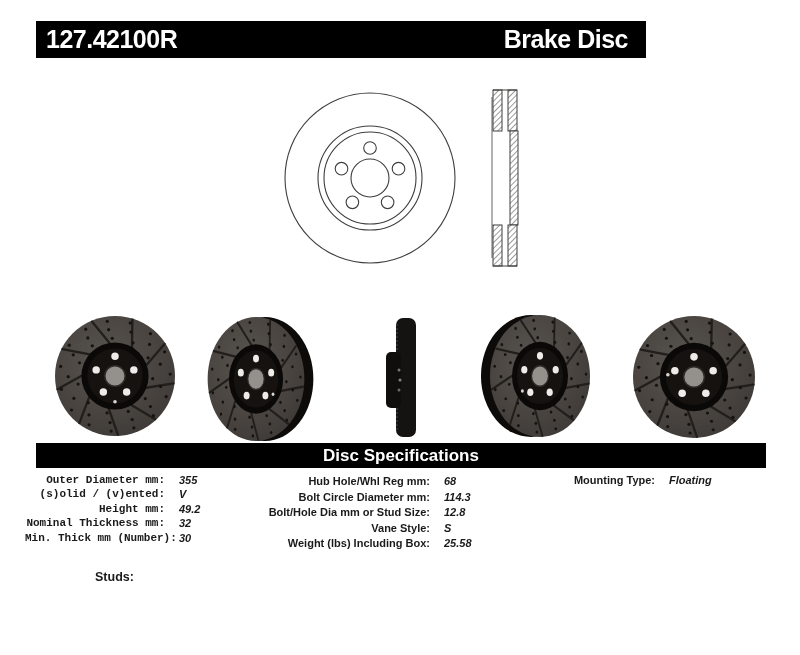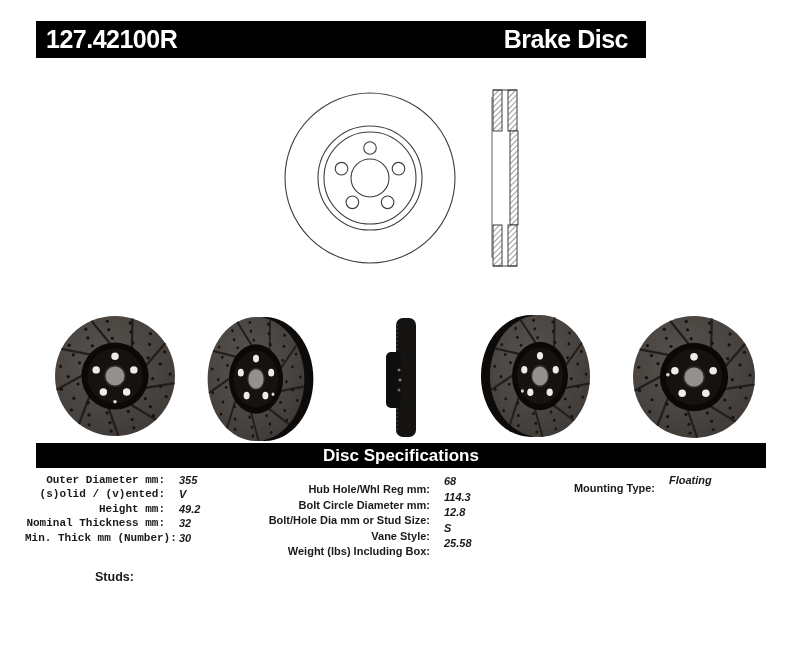--- a/index.html
+++ b/index.html
@@ -12,22 +12,22 @@
           color:#fff;display:flex;align-items:center;justify-content:center;font-size:17px;}
   .col{position:absolute;font-size:11px;}
   #col-left{left:25px;top:473px;}
   #col-mid{left:268px;top:474px;}
   #col-right{left:520px;top:473px;}
   .spec-row{display:flex;white-space:nowrap;}
   #col-left .spec-row,#col-right .spec-row{height:14.4px;line-height:14.4px;}
   #col-mid .spec-row{height:15.5px;line-height:15.5px;}
   .spec-label{text-align:right;}
   #col-left .spec-label{width:140px;font-family:Liberation Mono, monospace;}
-  #col-mid .spec-label{width:162px;margin-top:8px;}
-  #col-right .spec-label{width:135px;margin-top:8px;}
+  #col-mid .spec-label{width:162px;}
+  #col-right .spec-label{width:135px;}
   .spec-value{margin-left:14px;font-style:italic;}
   .note{position:absolute;left:95px;top:570px;font-size:12.5px;}
   #art{position:absolute;left:0;top:0;}
 </style>
 </head>
 <body>
 
 <div class="page">
 
   <svg id="art" width="800" height="655" viewBox="0 0 800 655">

